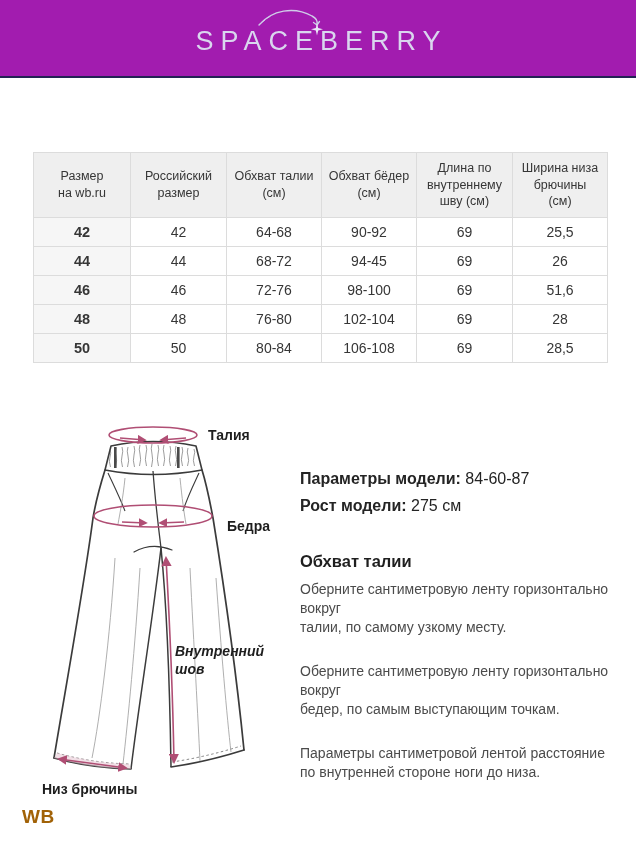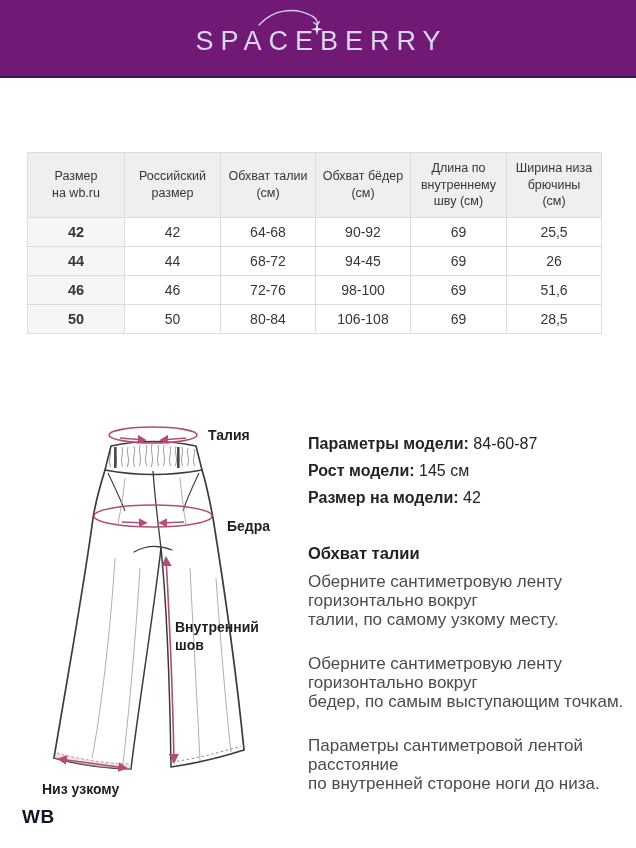--- a/index.html
+++ b/index.html
@@ -4,70 +4,70 @@
 <style>
   html,body{margin:0;padding:0;}
   body{
     width:636px;height:848px;position:relative;background:#ffffff;
     font-family:"Liberation Sans","DejaVu Sans",sans-serif;
     -webkit-font-smoothing:antialiased;color:#333;overflow:hidden;
   }
   
   .banner{
     position:absolute;left:0;top:0;width:636px;height:76px;
-    background:#701a75;border-bottom:2px solid #232254;
+    background:#a21caf;border-bottom:2px solid #232254;
   }
   .logo-wrap{position:absolute;left:0;top:0;width:100%;height:100%;}
   .logo-text{
     position:absolute;left:0;top:26px;width:100%;text-align:center;
     color:#d9d6ee;font-size:27px;font-weight:400;letter-spacing:7px;
     padding-left:7px;box-sizing:border-box;
   }
   .logo-swoosh{position:absolute;left:256px;top:4px;}
   
   table.size-table{
-    position:absolute;left:27px;top:152px;width:574px;
+    position:absolute;left:33px;top:152px;width:574px;
     border-collapse:collapse;table-layout:fixed;
   }
   .size-table th,.size-table td{
     border:1px solid #dcdcdc;text-align:center;vertical-align:middle;
     color:#363636;
   }
   .size-table th{
     background:#efefef;font-size:12.5px;font-weight:400;height:58px;
     padding:3px 5px;line-height:1.35;white-space:pre-line;
   }
   .size-table td{font-size:14px;height:26px;padding:1px 4px;background:#fff;}
   .size-table td.col-first{background:#f6f6f6;font-weight:700;font-size:14.5px;}
   
   .figure{position:absolute;left:30px;top:418px;width:286px;height:400px;}
   .fig-label{
     position:absolute;color:#1e1e1e;font-size:14px;font-weight:700;
     line-height:18px;white-space:pre-line;
   }
   .lbl-waist{left:178px;top:8px;}
   .lbl-hips{left:197px;top:87px;margin-top:12px;}
-  .lbl-inseam{left:145px;top:200px;}
+  .lbl-inseam{left:145px;top:224px;font-style:italic;}
   .lbl-hem{left:12px;top:362px;}
   
-  .info{position:absolute;left:300px;top:430px;width:322px;margin-left:8px;}
+  .info{position:absolute;left:300px;top:465px;width:322px;}
   .param-line{font-size:16px;line-height:27px;color:#242424;}
   .param-label{font-weight:700;}
   .param-value{font-weight:400;}
   .info-section{margin-top:25px;}
   .info-section.first{margin-top:33px;}
   .section-title{font-size:16.5px;font-weight:700;color:#1f1f1f;margin:0 0 9px 0;}
   .section-text{
-    font-size:17px;line-height:19px;color:#4b4b4b;margin:0;
+    font-size:14px;line-height:19px;color:#4b4b4b;margin:0;
     white-space:pre-line;
   }
   
   .watermark{
     position:absolute;left:22px;top:806px;font-size:19px;font-weight:700;
-    color:#0f172a;letter-spacing:0.5px;
+    color:#a16207;letter-spacing:0.5px;
   }
 </style>
 </head>
 <body>
 
 <div class="banner">
   <div class="logo-wrap">
     <svg class="logo-swoosh" width="72" height="34" viewBox="0 0 72 34">
       <path d="M3,21 C16,6 38,2 56,12 C60,14 62,17 61,21" fill="none" stroke="#cfcbe8" stroke-width="1.4" stroke-linecap="round"></path>
       <path d="M61,21 L57.5,18.5 M61,21 L63.5,17.5" fill="none" stroke="#cfcbe8" stroke-width="1.3" stroke-linecap="round"></path>
@@ -122,20 +122,28 @@
       <td>69</td>
       <td>26</td>
     </tr>
     <tr>
       <td class="col-first">46</td>
       <td>46</td>
       <td>72-76</td>
       <td>98-100</td>
       <td>69</td>
       <td>51,6</td>
+    </tr>
+    <tr>
+      <td class="col-first">48</td>
+      <td>48</td>
+      <td>76-80</td>
+      <td>102-104</td>
+      <td>69</td>
+      <td>28</td>
     </tr>
     <tr>
       <td class="col-first">50</td>
       <td>50</td>
       <td>80-84</td>
       <td>106-108</td>
       <td>69</td>
       <td>28,5</td>
     </tr>
   </tbody>
@@ -210,35 +218,31 @@
 
     <path d="M136,140 C140,210 143,290 144,344" fill="none" stroke="#b04e74" stroke-width="1.6" marker-start="url(#ap)" marker-end="url(#ap)"></path>
 
     <path d="M29,341 L96,350" stroke="#b04e74" stroke-width="1.5" fill="none" marker-start="url(#ap)" marker-end="url(#ap)"></path>
   </svg>
 
   <div class="fig-label lbl-waist">Талия</div>
   <div class="fig-label lbl-hips">Бедра</div>
   <div class="fig-label lbl-inseam">Внутренний
 шов</div>
-  <div class="fig-label lbl-hem">Низ узкому</div>
+  <div class="fig-label lbl-hem">Низ брючины</div>
 </div>
 
 <div class="info">
   <div class="param-line">
     <span class="param-label">Параметры модели:</span>
     <span class="param-value">84-60-87</span>
   </div>
   <div class="param-line">
     <span class="param-label">Рост модели:</span>
-    <span class="param-value">145 см</span>
-  </div>
-  <div class="param-line">
-    <span class="param-label">Размер на модели:</span>
-    <span class="param-value">42</span>
+    <span class="param-value">275 см</span>
   </div>
 
   <div class="info-section first">
     <h3 class="section-title">Обхват талии</h3>
     <p class="section-text">Оберните сантиметровую ленту горизонтально вокруг
 талии, по самому узкому месту.</p>
   </div>
 
   <div class="info-section">
     <p class="section-text">Оберните сантиметровую ленту горизонтально вокруг

